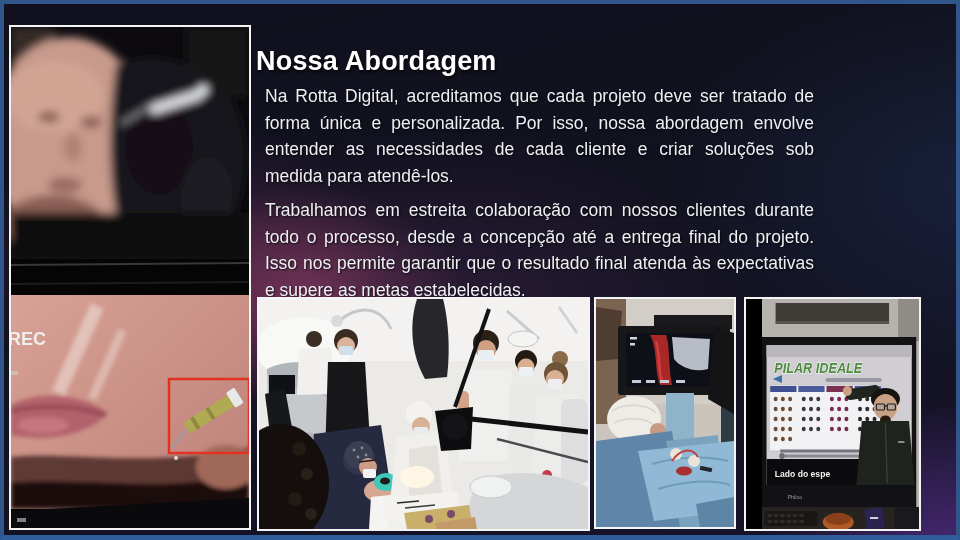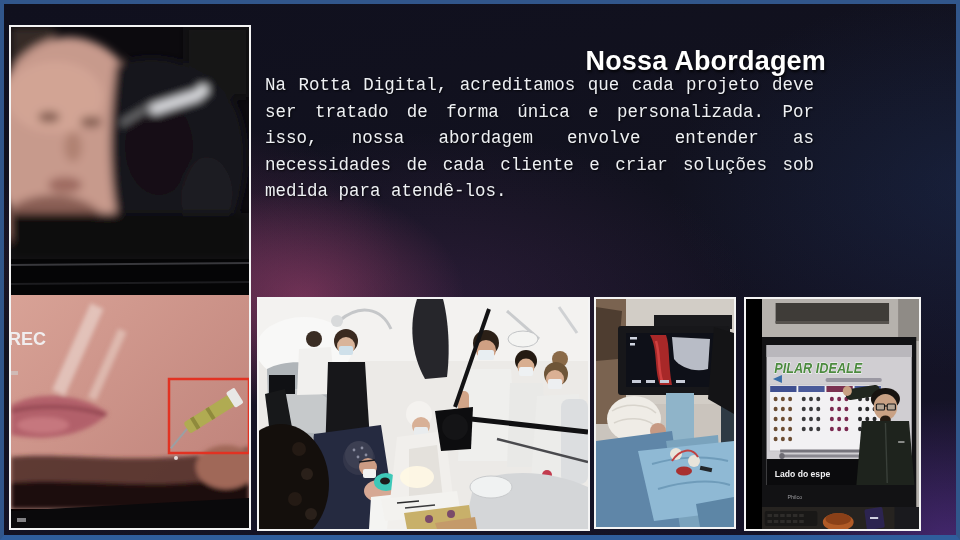--- a/index.html
+++ b/index.html
@@ -7,44 +7,45 @@
        font-family:"Liberation Sans",sans-serif;}
   .slide{position:absolute;inset:0;box-sizing:border-box;
     border:4px solid #31568b;border-bottom:5px solid #2f5d9c;
     background:
       radial-gradient(ellipse 230px 160px at 300px 295px, rgba(178,72,118,0.50), transparent 70%),
       radial-gradient(ellipse 300px 200px at 180px 260px, rgba(120,52,98,0.45), transparent 72%),
       radial-gradient(ellipse 420px 230px at 430px 300px, rgba(96,50,104,0.30), transparent 75%),
       radial-gradient(ellipse 260px 200px at 945px 540px, rgba(108,56,168,0.55), transparent 72%),
       radial-gradient(ellipse 420px 260px at 980px 180px, rgba(36,64,120,0.30), transparent 75%),
       linear-gradient(168deg, #10101e 0%, #12121f 45%, #151329 100%);}
-  .title{position:absolute;left:272px;top:42px;width:550px;text-align:right;
+  .title{position:absolute;left:252px;top:42px;width:550px;text-align:left;
     color:#ffffff;font-size:27px;font-weight:bold;letter-spacing:0.2px;
     text-shadow:1px 2px 3px rgba(0,0,0,0.85);}
-  .body-text{position:absolute;left:261px;top:68px;width:549px;color:#eef0f3;
+  .body-text{position:absolute;left:261px;top:79px;width:549px;color:#eef0f3;
     font-size:17.5px;line-height:26.5px;text-align:justify;
-    text-shadow:1px 1px 2px rgba(0,0,0,0.75);font-family:Liberation Mono, monospace;}
+    text-shadow:1px 1px 2px rgba(0,0,0,0.75);}
   .body-text p{margin:0 0 8px 0;}
   .photo{position:absolute;box-sizing:border-box;border:2px solid #f4f4f4;
     background:#000;overflow:hidden;}
   .photo svg{display:block;width:100%;height:100%;}
   #photo-left{left:5px;top:21px;width:242px;height:505px;text-decoration:underline;}
   #photo-clinic{left:253px;top:293px;width:333px;height:234px;}
   #photo-camera{left:590px;top:293px;width:142px;height:232px;}
   #photo-tv{left:740px;top:293px;width:177px;height:234px;padding-left:16px;}
 </style>
 </head>
 <body>
 
 <div class="slide">
 
   <div class="title">Nossa Abordagem</div>
 
   <div class="body-text">
     <p>Na Rotta Digital, acreditamos que cada projeto deve ser tratado de forma única e personalizada. Por isso, nossa abordagem envolve entender as necessidades de cada cliente e criar soluções sob medida para atendê-los.</p>
+    <p>Trabalhamos em estreita colaboração com nossos clientes durante todo o processo, desde a concepção até a entrega final do projeto. Isso nos permite garantir que o resultado final atenda às expectativas e supere as metas estabelecidas.</p>
   </div>
 
   <div class="photo" id="photo-left">
     <svg viewBox="0 0 238 501" preserveAspectRatio="none">
       <defs>
         <filter id="b4" x="-20%" y="-20%" width="140%" height="140%">
             <feGaussianBlur stdDeviation="4"></feGaussianBlur>
           </filter>
         <filter id="b2" x="-20%" y="-20%" width="140%" height="140%">
             <feGaussianBlur stdDeviation="2.2"></feGaussianBlur>

